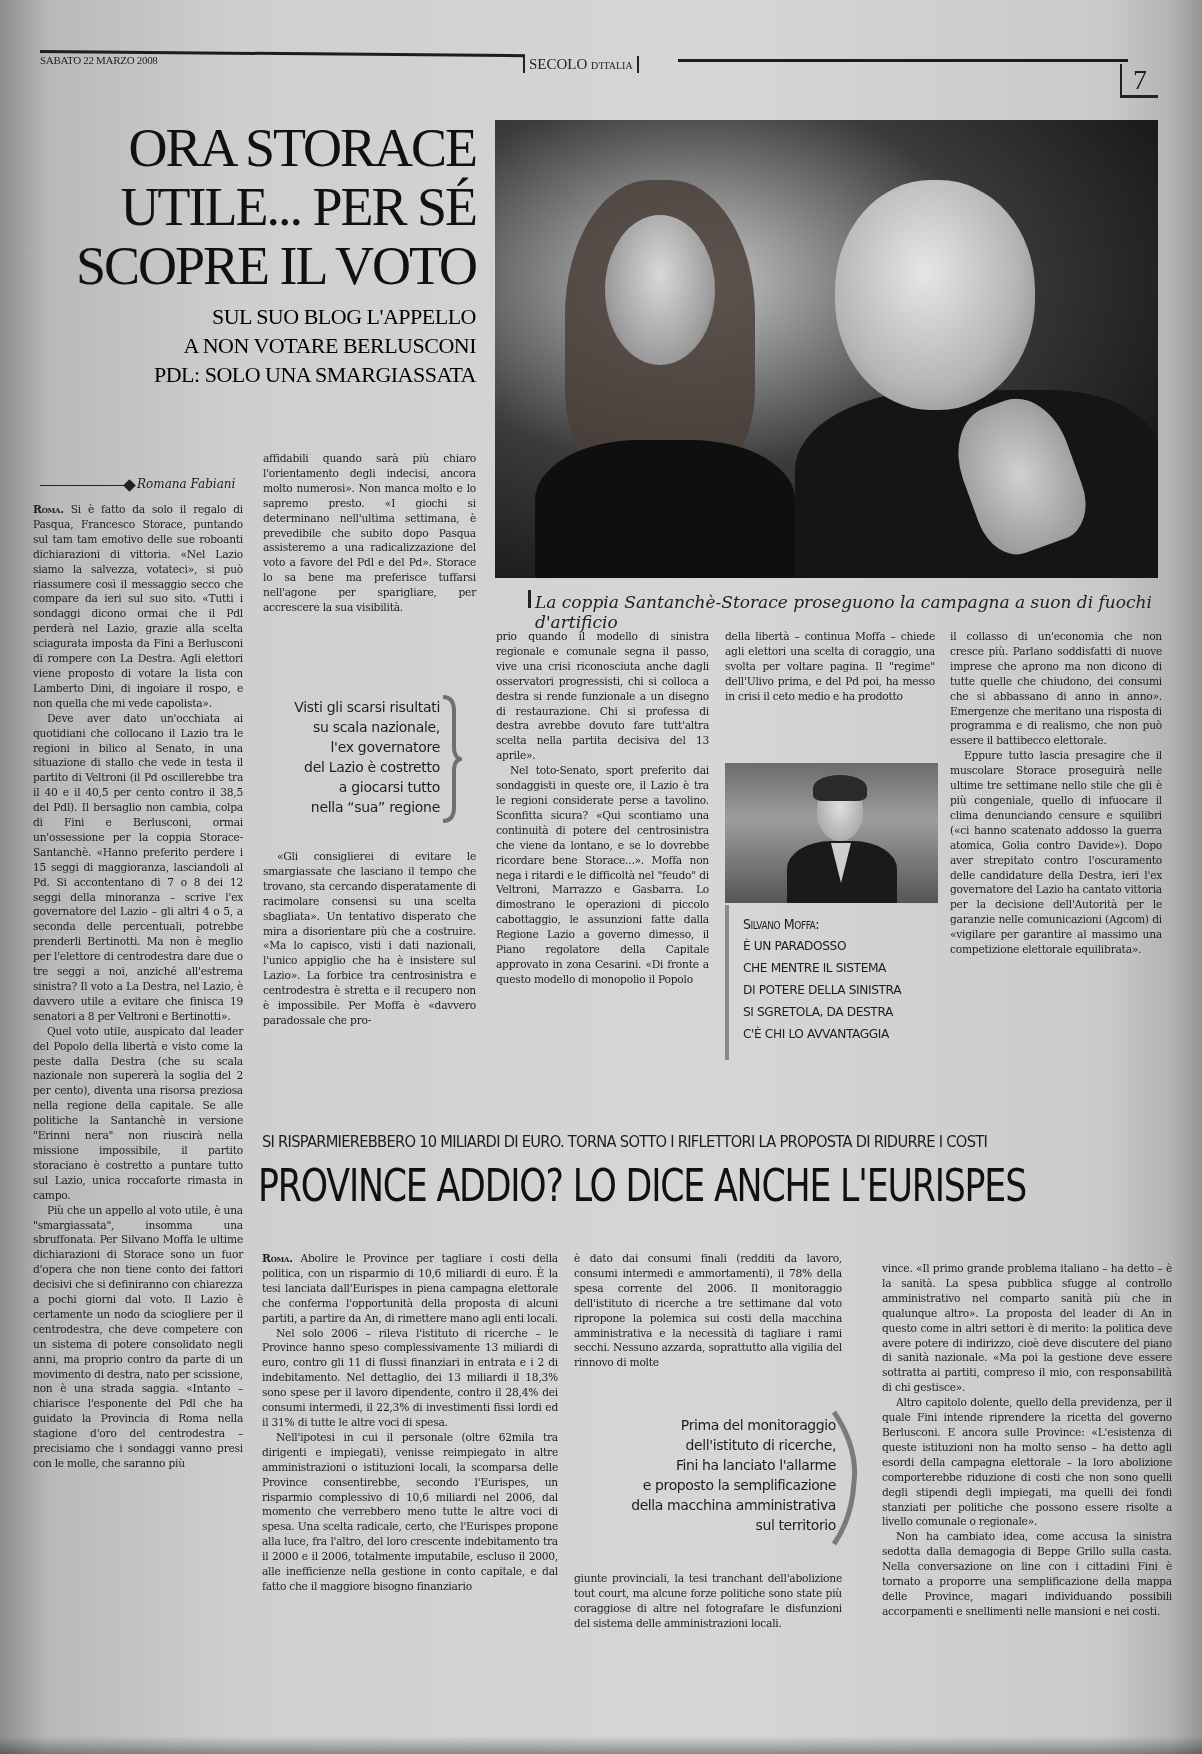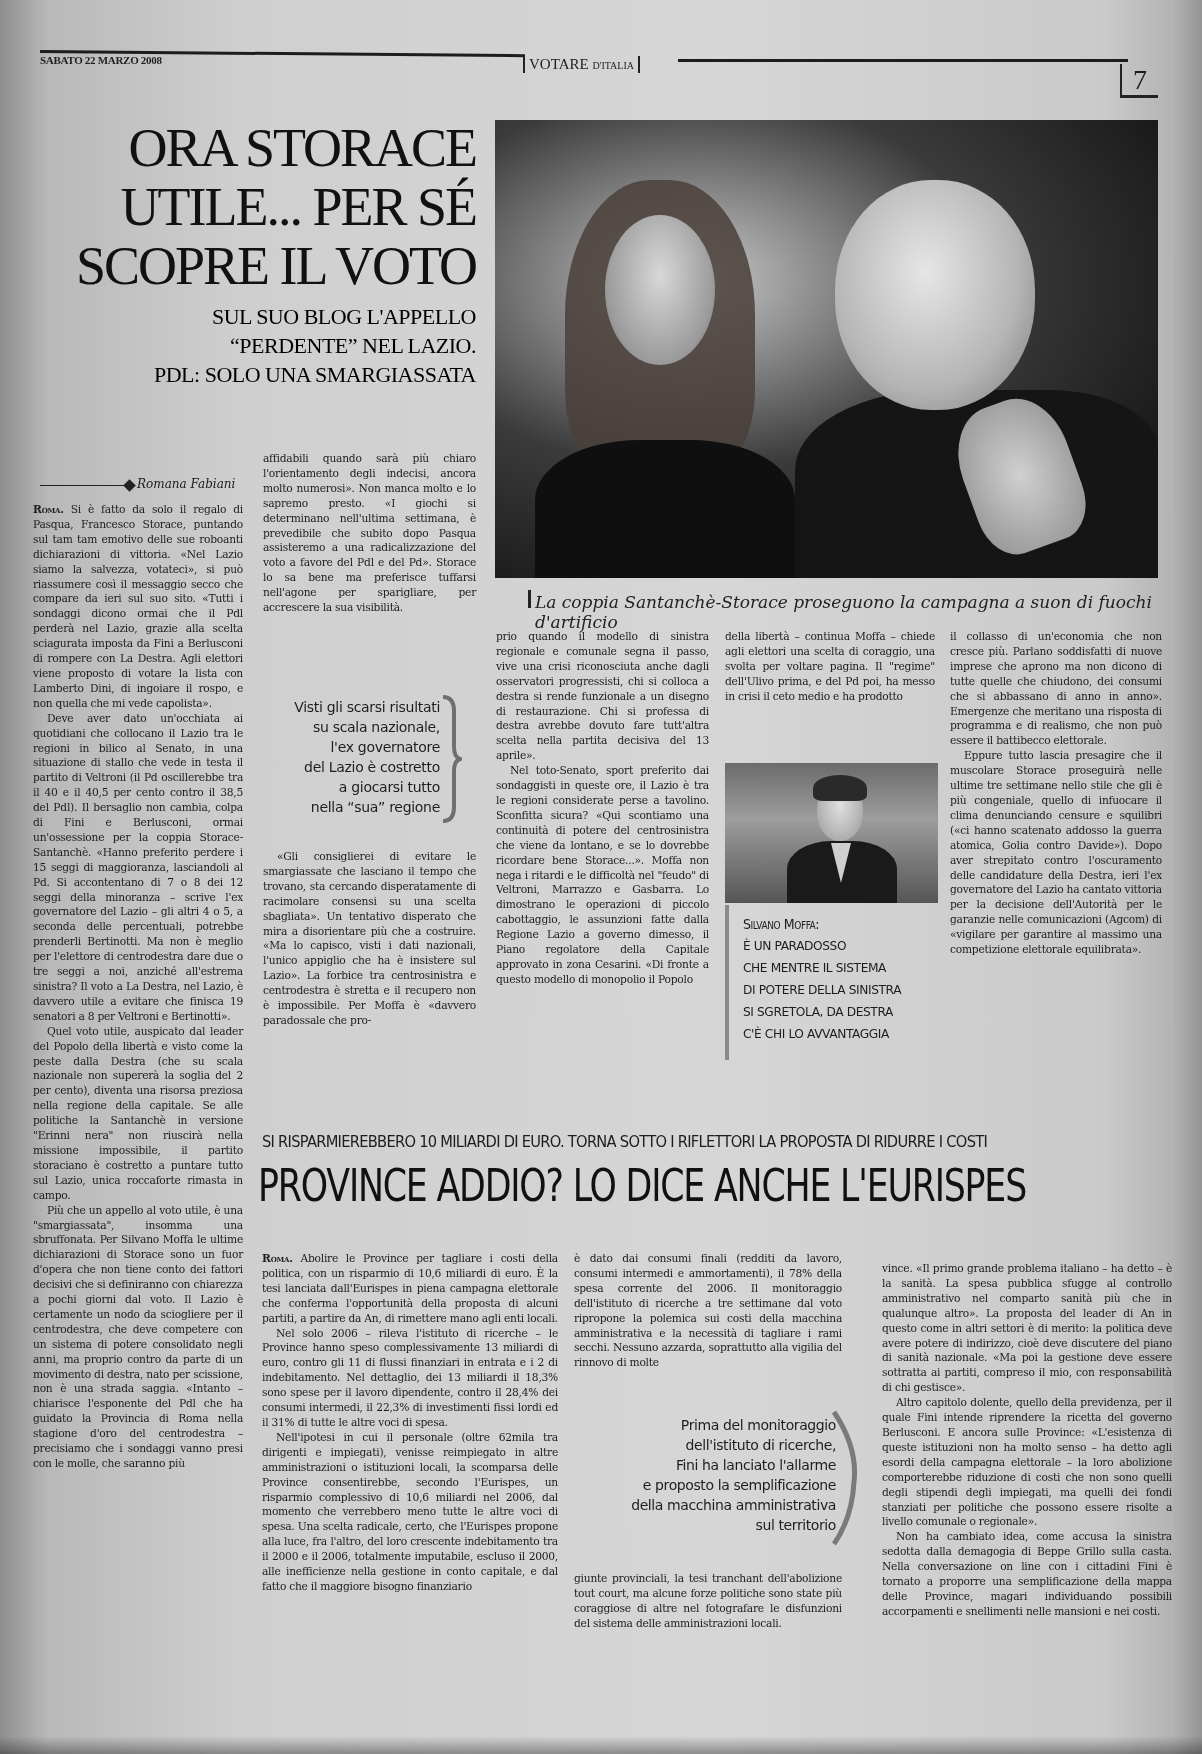--- a/index.html
+++ b/index.html
@@ -7,21 +7,21 @@
   body {
     background: linear-gradient(90deg, #8e8e8e 0%, #b9b9b9 4%, #cfcfcf 20%, #d6d6d6 60%, #cacaca 92%, #a9a9a9 100%);
     font-family: "DejaVu Serif", serif;
     color: #1c1c1c;
     position: relative;
   }
   .abs { position: absolute; }
   
   .mast-line-left { left: 40px; top: 50px; width: 485px; height: 3px; background: #1d1d1d; transform: rotate(0.5deg); transform-origin: left; }
   .mast-line-right { left: 678px; top: 59px; width: 450px; height: 3px; background: #1d1d1d; }
-  .mast-date { left: 40px; top: 54px; font-family: "Liberation Serif", serif; font-size: 11px; letter-spacing: -0.3px; color: #222; font-weight: bold; }
+  .mast-date { left: 40px; top: 54px; font-family: "Liberation Serif", serif; font-size: 11px; letter-spacing: -0.3px; color: #222; }
   .mast-title { left: 523px; top: 56px; font-family: "Liberation Serif", serif; font-size: 15px; color: #222; border-left: 2px solid #222; border-right: 2px solid #222; padding: 0 4px; }
   .mast-title .small { font-size: 10px; text-align: right; }
   .mast-page { left: 1120px; top: 64px; width: 38px; height: 34px; border-left: 2px solid #222; border-bottom: 3px solid #222; font-family: "Liberation Serif", serif; font-size: 28px; text-align: center; line-height: 32px; }
   
   .headline { left: 40px; top: 110px; width: 436px; text-align: right; font-family: "Liberation Serif", serif; font-size: 54px; line-height: 59px; letter-spacing: -2px; color: #111; margin-top: 9px; }
   .subhead { left: 40px; top: 302px; width: 436px; text-align: right; font-family: "Liberation Serif", serif; font-size: 22px; line-height: 29px; letter-spacing: -0.5px; color: #000000; }
   
   .photo-main { left: 495px; top: 120px; width: 663px; height: 458px; background: radial-gradient(ellipse at 30% 35%, #c9c9c9 0%, #8a8a8a 20%, #3b3b3b 45%, #1a1a1a 80%), #222; overflow: hidden; }
   .photo-main .woman-face { position: absolute; left: 110px; top: 95px; width: 110px; height: 150px; border-radius: 50%; background: radial-gradient(ellipse at 50% 40%, #d8d8d8, #9a9a9a 70%, #5a5a5a); }
   .photo-main .woman-hair { position: absolute; left: 70px; top: 60px; width: 190px; height: 300px; border-radius: 45% 45% 30% 30%; background: #4a3f3a; opacity: .85; }
@@ -68,32 +68,32 @@
   .pull2 { left: 600px; top: 1415px; width: 236px; text-align: right; font-family: "DejaVu Sans", sans-serif; font-size: 14px; line-height: 20px; color: #1e1e1e; letter-spacing: -0.4px; }
   .paren2 { left: 828px; top: 1408px; width: 34px; height: 140px; }
   .right-shadow { right: 0; top: 0; width: 30px; height: 1754px; background: linear-gradient(90deg, rgba(0,0,0,0), rgba(0,0,0,.12)); }
   .bottom-shadow { left: 0; bottom: 0; width: 1202px; height: 18px; background: linear-gradient(180deg, rgba(0,0,0,0), rgba(0,0,0,.35)); }
 </style>
 </head>
 <body>
 
 <div class="abs mast-line-left"></div>
 <div class="abs mast-date">SABATO 22 MARZO 2008</div>
-<div class="abs mast-title"><span>VOTARE</span> <span class="small">D'ITALIA</span></div>
+<div class="abs mast-title"><span>SECOLO</span> <span class="small">D'ITALIA</span></div>
 <div class="abs mast-line-right"></div>
 <div class="abs mast-page">7</div>
 
 <div class="abs headline">
   <div>ORA STORACE</div>
   <div>UTILE... PER SÉ</div>
   <div>SCOPRE IL VOTO</div>
 </div>
 <div class="abs subhead">
   <div>SUL SUO BLOG L'APPELLO</div>
-  <div>“PERDENTE” NEL LAZIO.</div>
+  <div>A NON VOTARE BERLUSCONI</div>
   <div>PDL: SOLO UNA SMARGIASSATA</div>
 </div>
 
 <div class="abs photo-main">
   <div class="woman-hair"></div>
   <div class="woman-face"></div>
   <div class="woman-body"></div>
   <div class="man-suit"></div>
   <div class="man-face"></div>
   <div class="hand"></div>

